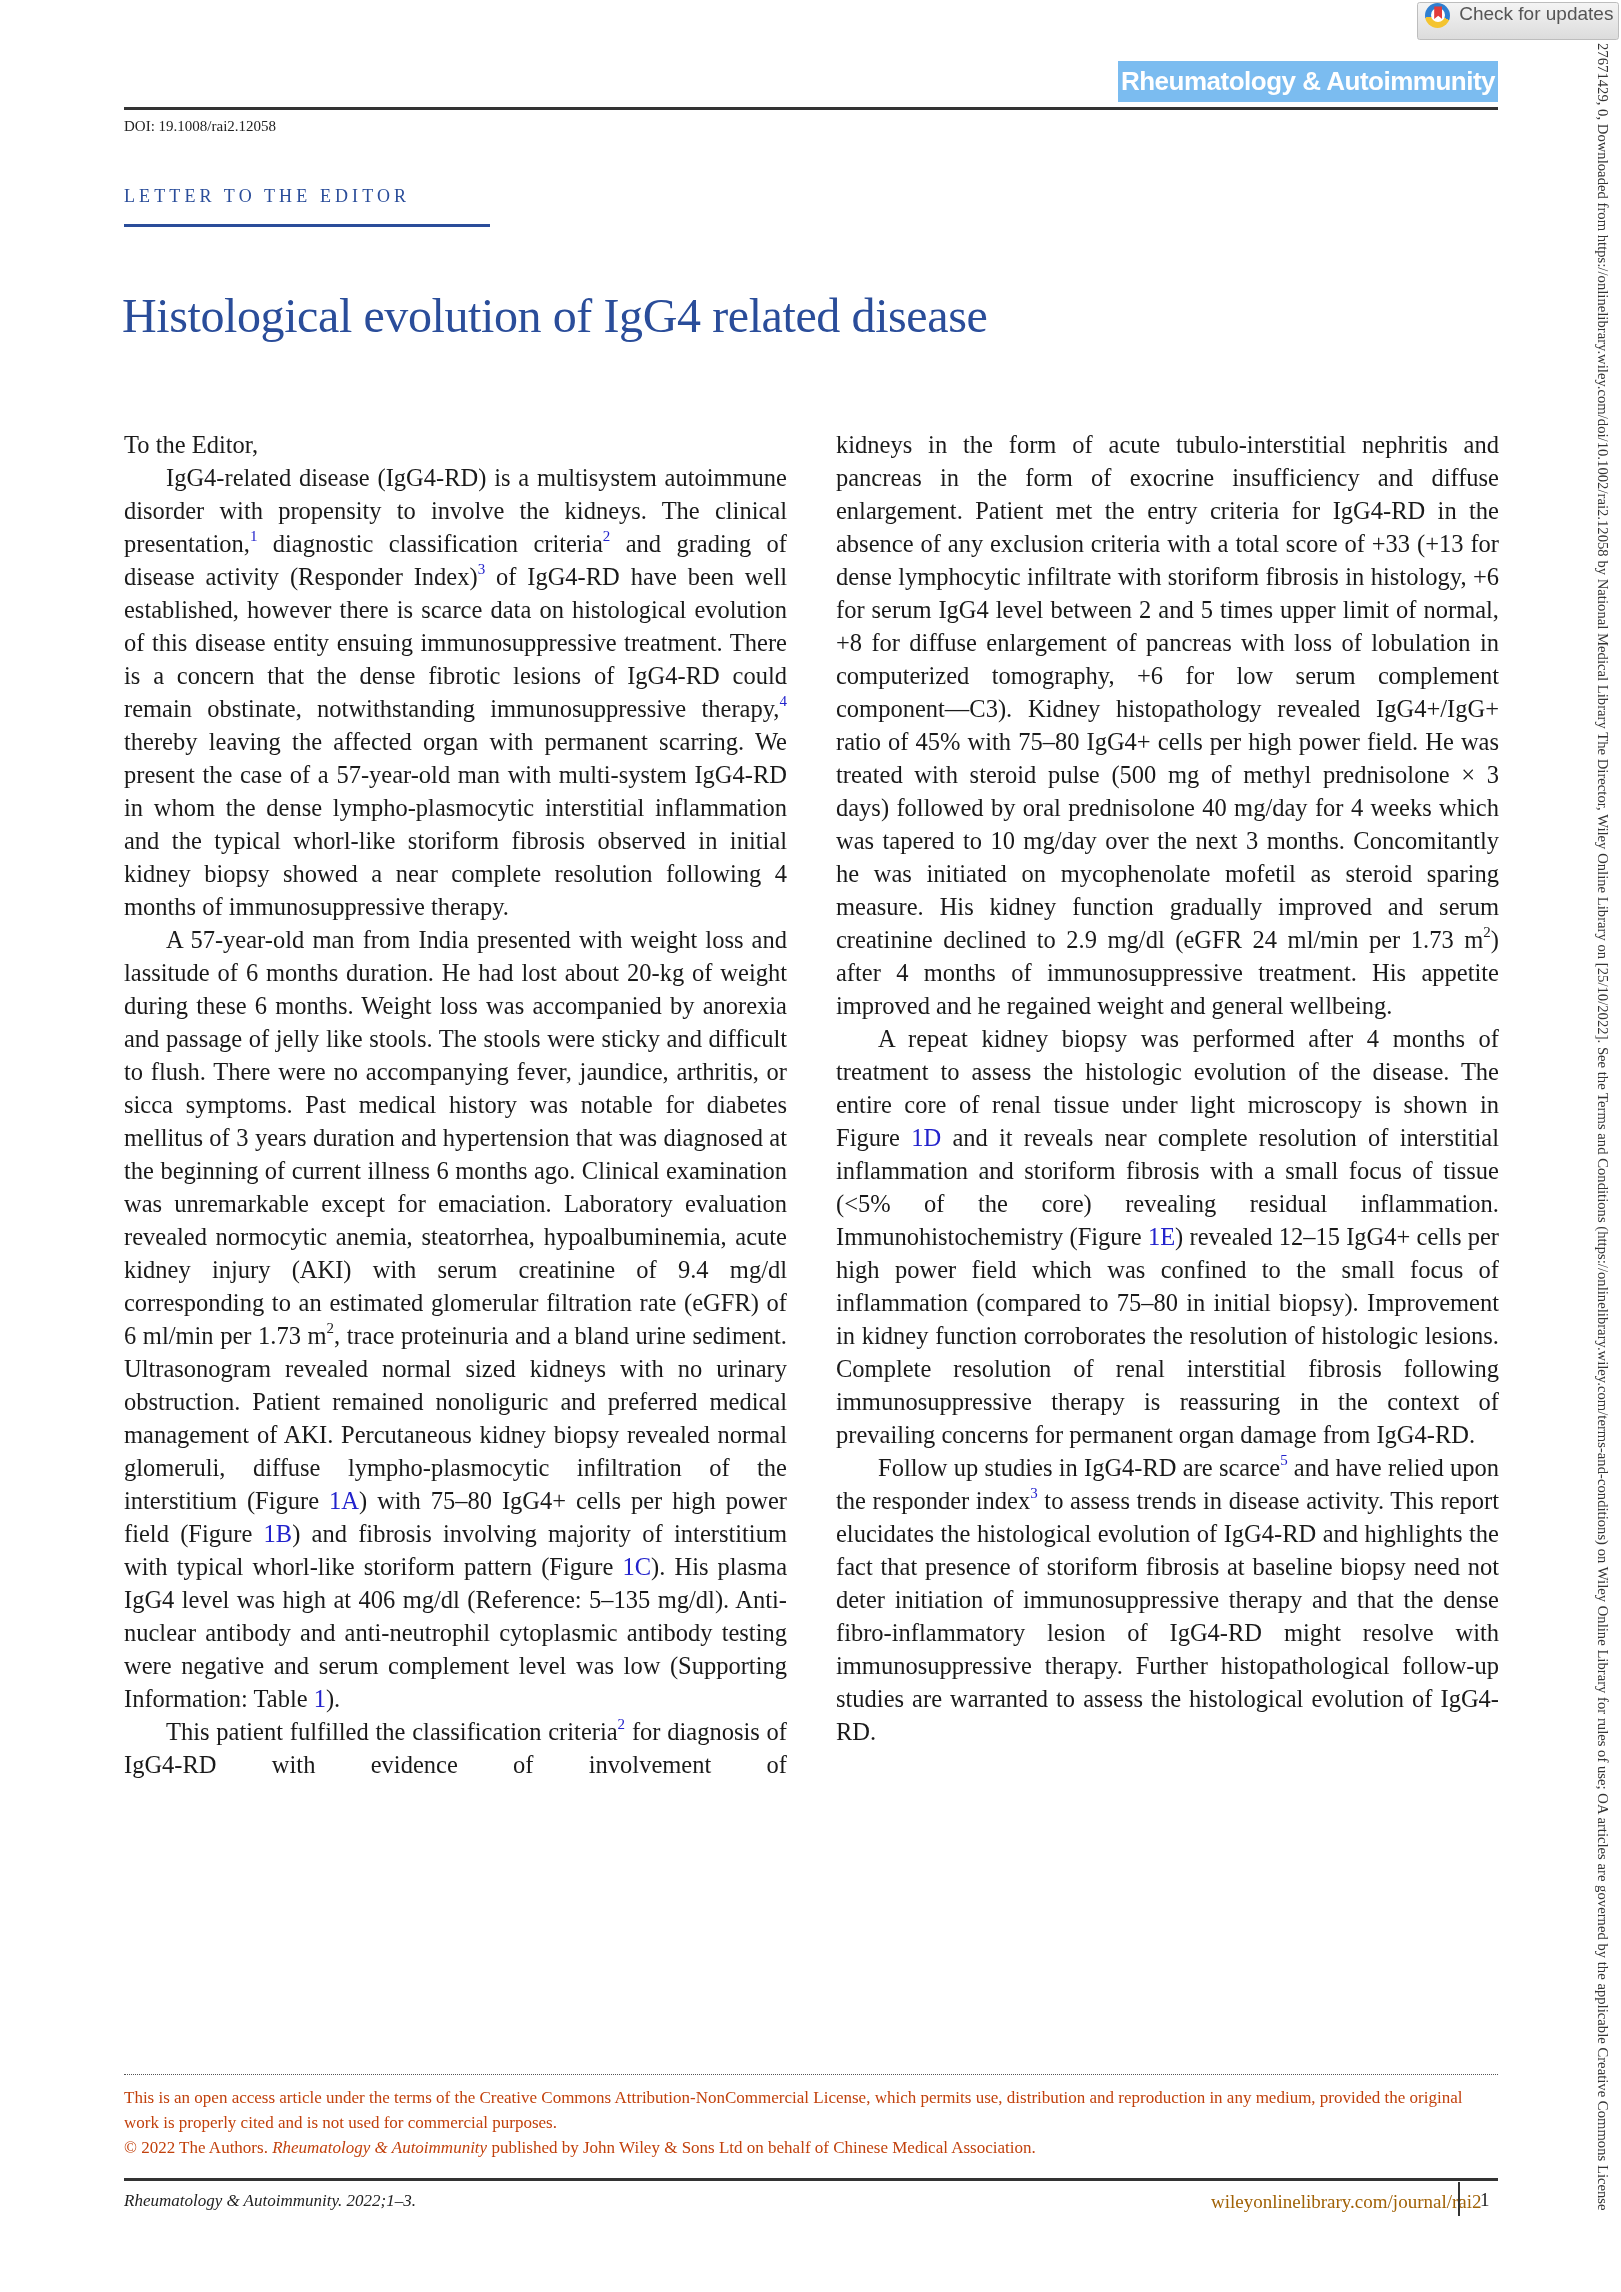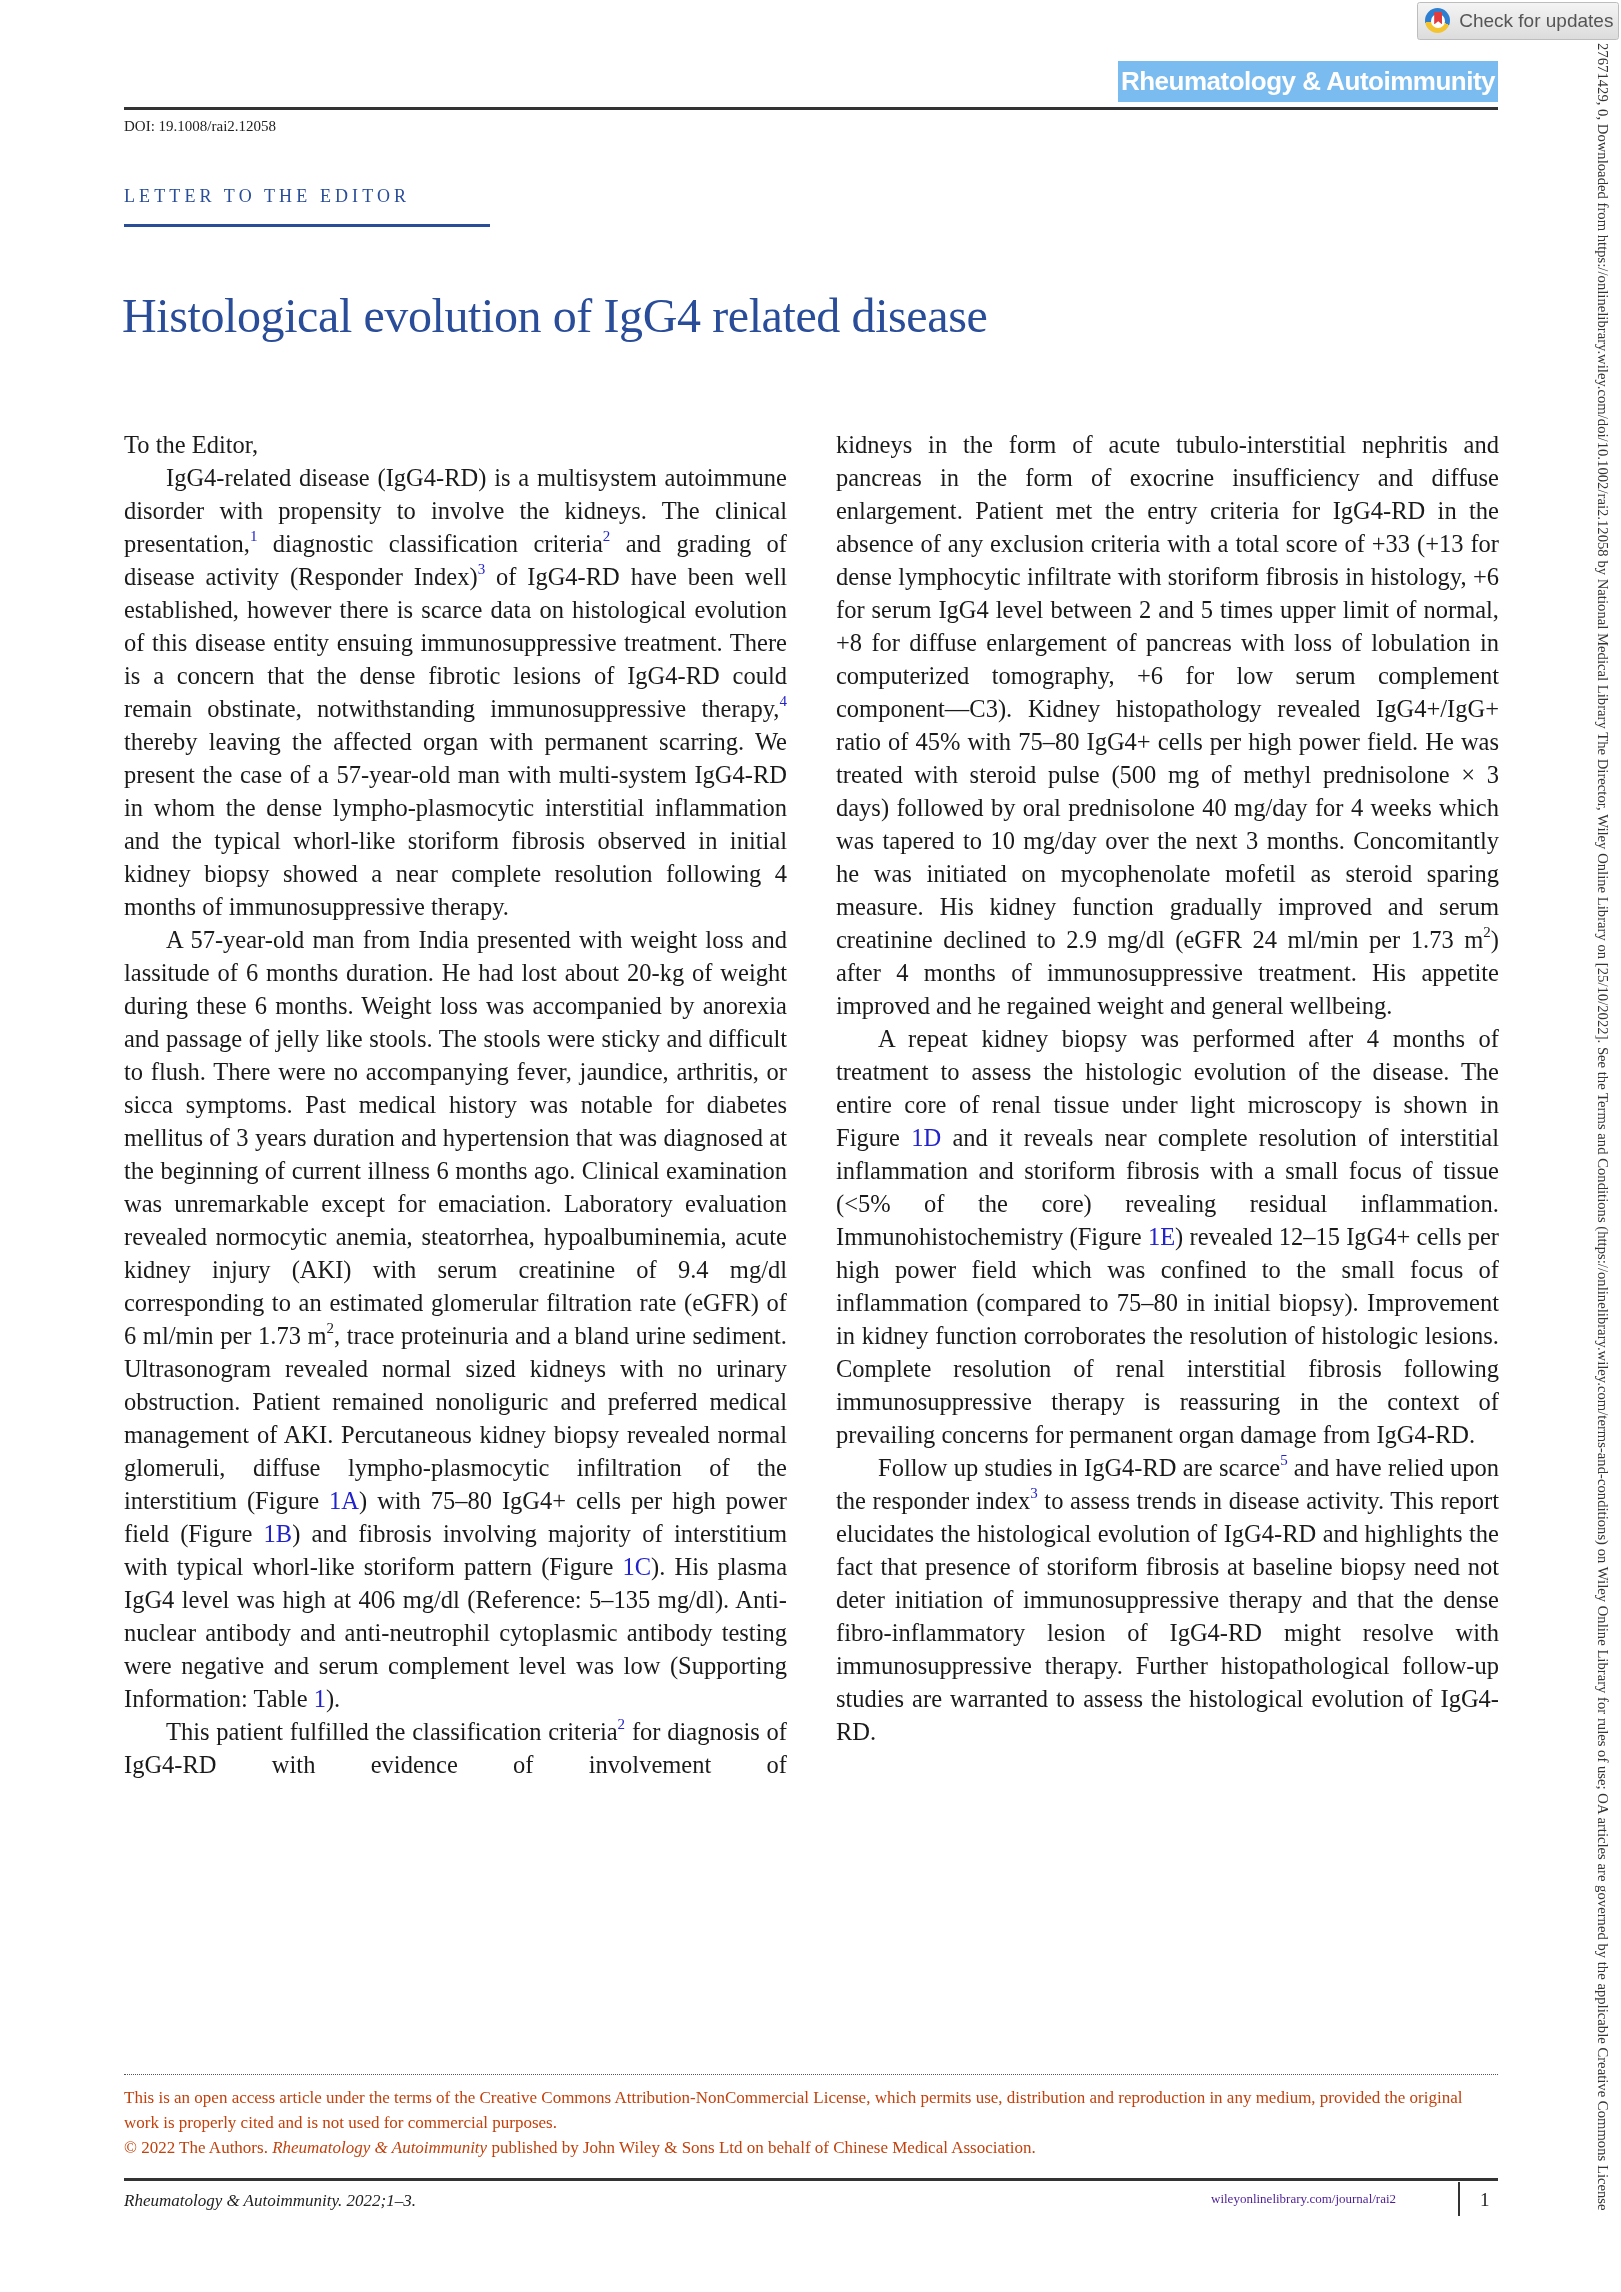--- a/index.html
+++ b/index.html
@@ -2,21 +2,21 @@
 <html style="font-size:14.3px"><head>
 <meta charset="utf-8">
 <style>
   html, body { margin: 0; padding: 0; background: #ffffff; }
   body { width: 1622px; height: 2293px; position: relative; overflow: hidden;
          font-family: "Liberation Serif", "DejaVu Serif", serif; color: #1a1a1a; }
   .abs { position: absolute; }
 
   
   .cfu { left: 1417px; top: 1.8px; width: 202px; height: 38px; background: linear-gradient(#f4f4f4, #dcdcdc);
-         border: 0.9px solid #bdbdbd; border-radius: 2.7px; display: flex; align-items: center; box-sizing: border-box; padding-left: 7.2px; }
+         border: 0.9px solid #bdbdbd; border-radius: 2.7px; display: flex; box-sizing: border-box; padding-left: 7.2px; }
   .cfu-icon { width: 25px; height: 25px; border-radius: 50%; position: relative; margin-right: 9px;
               background: conic-gradient(#2f7fd1 0deg 110deg, #f4c430 110deg 260deg, #2f7fd1 260deg 360deg); }
   .cfu-icon::before { content: ""; position: absolute; left: 5.4px; top: 5.4px; width: 14.3px; height: 14.3px; background: #fff; border-radius: 50%; }
   .cfu-icon::after { content: ""; position: absolute; left: 9px; top: 3.6px; width: 8px; height: 12.5px; background: #e23b3b;
                      clip-path: polygon(0 0,100% 0,100% 100%,50% 75%,0 100%); }
   .cfu-label { font-family: "Liberation Sans", "DejaVu Sans", sans-serif; font-size: 19px; color: #555; }
 
   
   .banner { left: 1118px; top: 61px; width: 380px; height: 41px; background: #7bbcf0; color: #fff;
             font-family: "Liberation Sans", "DejaVu Sans", sans-serif; font-weight: bold; font-size: 26px;
@@ -38,21 +38,21 @@
   .ref { color: #2222cc; }
   sup.ref { font-size: 15px; line-height: 0; vertical-align: 10.7px; }
   sup.plain { font-size: 15px; line-height: 0; vertical-align: 10.7px; }
 
   
   .dotted-rule { left: 124px; top: 2074px; width: 1374px; height: 0; border-top: 1.8px dotted #555; }
   .license { left: 124px; top: 2085px; width: 1374px; font-size: 17px; line-height: 25px; color: #c2410c; }
   .license i { font-style: italic; }
   .bottom-rule { left: 124px; top: 2178px; width: 1374px; height: 2.7px; background: #333; }
   .footer-cite { left: 124px; top: 2191px; font-size: 17px; font-style: italic; color: #222; }
-  .footer-link { left: 1211px; top: 2191px; font-size: 13px; color: #4c1d95; }
+  .footer-link { left: 1211px; top: 2191px; font-size: 19px; color: #a16207; }
   .footer-divider { left: 1458px; top: 2182px; width: 1.8px; height: 34px; background: #333; }
   .footer-page { left: 1480px; top: 2189px; font-size: 19px; color: #222; }
 
   
   .side { left: 1581px; top: 43px; width: 2221px; transform-origin: 0 0; transform: translate(30px, 0) rotate(90deg);
           font-family: "Liberation Serif", "DejaVu Serif", serif; font-size: 14.7px; color: #333; white-space: nowrap; }
 </style>
 </head>
 <body>
 

